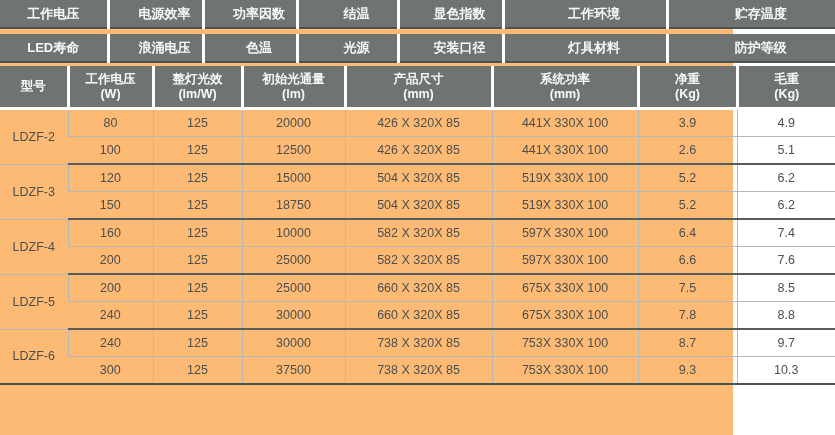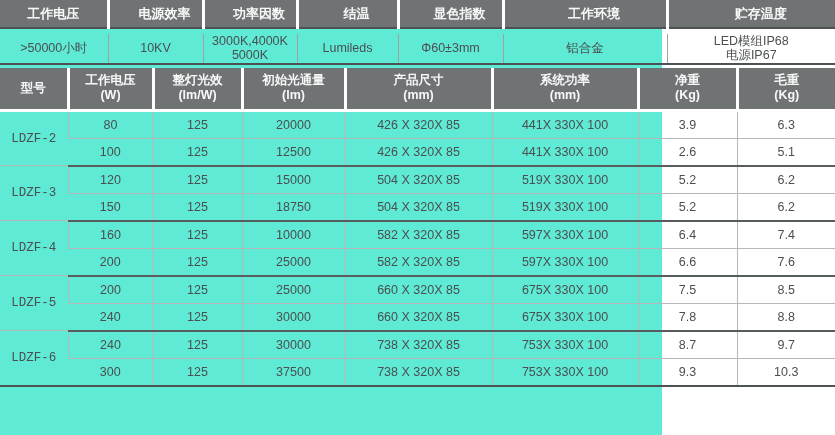--- a/index.html
+++ b/index.html
@@ -1,21 +1,21 @@
 <!DOCTYPE html>
 <html><head>
 <meta charset="utf-8">
 <style>
   html,body{margin:0;padding:0;background:#ffffff;}
   body{
     width:835px;height:435px;overflow:hidden;
     font-family:"Liberation Sans","DejaVu Sans",sans-serif;
     -webkit-font-smoothing:antialiased;
   }
-  .sheet{width:662px;height:435px;background:#5eead4;}
+  .sheet{width:733px;height:435px;background:#fdba74;}
 
   
   table{border-collapse:collapse;table-layout:fixed;width:835px;}
   .band{border-bottom:2px solid #4c5152;margin-bottom:0;}
   .band th{
     background:#6f7374;color:#f7f8f8;font-weight:bold;font-size:13px;
     height:27px;padding:0;text-align:center;vertical-align:middle;
   }
   .band th + th{border-left:3px solid #ffffff;padding-left:18px;}
   .band td{
@@ -35,21 +35,21 @@
   }
   .main th + th{border-left:3px solid #ffffff;}
   .main td{
     color:#4b4f50;font-size:12.5px;height:26px;padding:0;
     text-align:center;vertical-align:middle;
     border-left:1px solid #b5b7b8;border-bottom:1px solid #b5b7b8;
   }
   .main td:first-child{border-left:none;}
   .main tr.grp-end td{border-bottom:2px solid #575c5d;margin-top:44px;}
   .main tr:last-child td{border-bottom:none;}
-  .main td.model{border-left:none;font-family:Liberation Mono, monospace;}
+  .main td.model{border-left:none;}
   .hdr-unit{display:block;font-weight:bold;}
 </style>
 </head>
 <body>
 
 <div class="sheet">
 
   <table class="band">
     <colgroup>
       <col style="width:108px">
@@ -79,34 +79,28 @@
     <colgroup>
       <col style="width:108px">
         <col style="width:95px">
         <col style="width:94px">
       <col style="width:101px">
         <col style="width:105px">
         <col style="width:164px">
         <col style="width:168px">
     </colgroup>
     <tbody>
-    <tr>
-      <td>&gt;50000小时</td>
-      <td>10KV</td>
-      <td>
-        <span>3000K,4000K</span><br>
-        <span>5000K</span>
-      </td>
-      <td>Lumileds</td>
-      <td>Φ60±3mm</td>
-      <td>铝合金</td>
-      <td>
-        <span>LED模组IP68</span><br>
-        <span>电源IP67</span>
-      </td>
+        <tr>
+      <th>LED寿命</th>
+      <th>浪涌电压</th>
+      <th>色温</th>
+      <th>光源</th>
+      <th>安装口径</th>
+      <th>灯具材料</th>
+      <th>防护等级</th>
     </tr>
   </tbody>
     </table>
 
   <div class="gap3"></div>
 
   <table class="main">
     <colgroup>
       <col style="width:68px">
         <col style="width:85px">
@@ -130,21 +124,21 @@
     </tr>
 
     <tr>
       <td class="model" rowspan="2">LDZF-2</td>
       <td>80</td>
       <td>125</td>
       <td>20000</td>
       <td>426 X 320X 85</td>
       <td>441X 330X 100</td>
       <td>3.9</td>
-      <td>6.3</td>
+      <td>4.9</td>
     </tr>
     <tr class="grp-end">
       <td>100</td>
       <td>125</td>
       <td>12500</td>
       <td>426 X 320X 85</td>
       <td>441X 330X 100</td>
       <td>2.6</td>
       <td>5.1</td>
     </tr>

